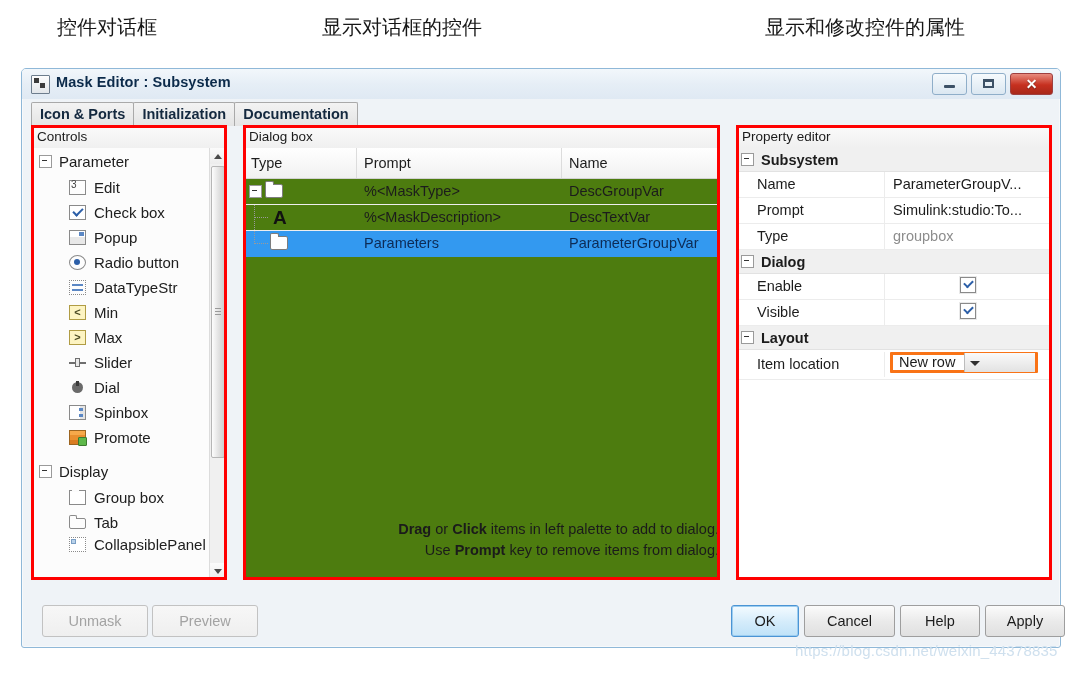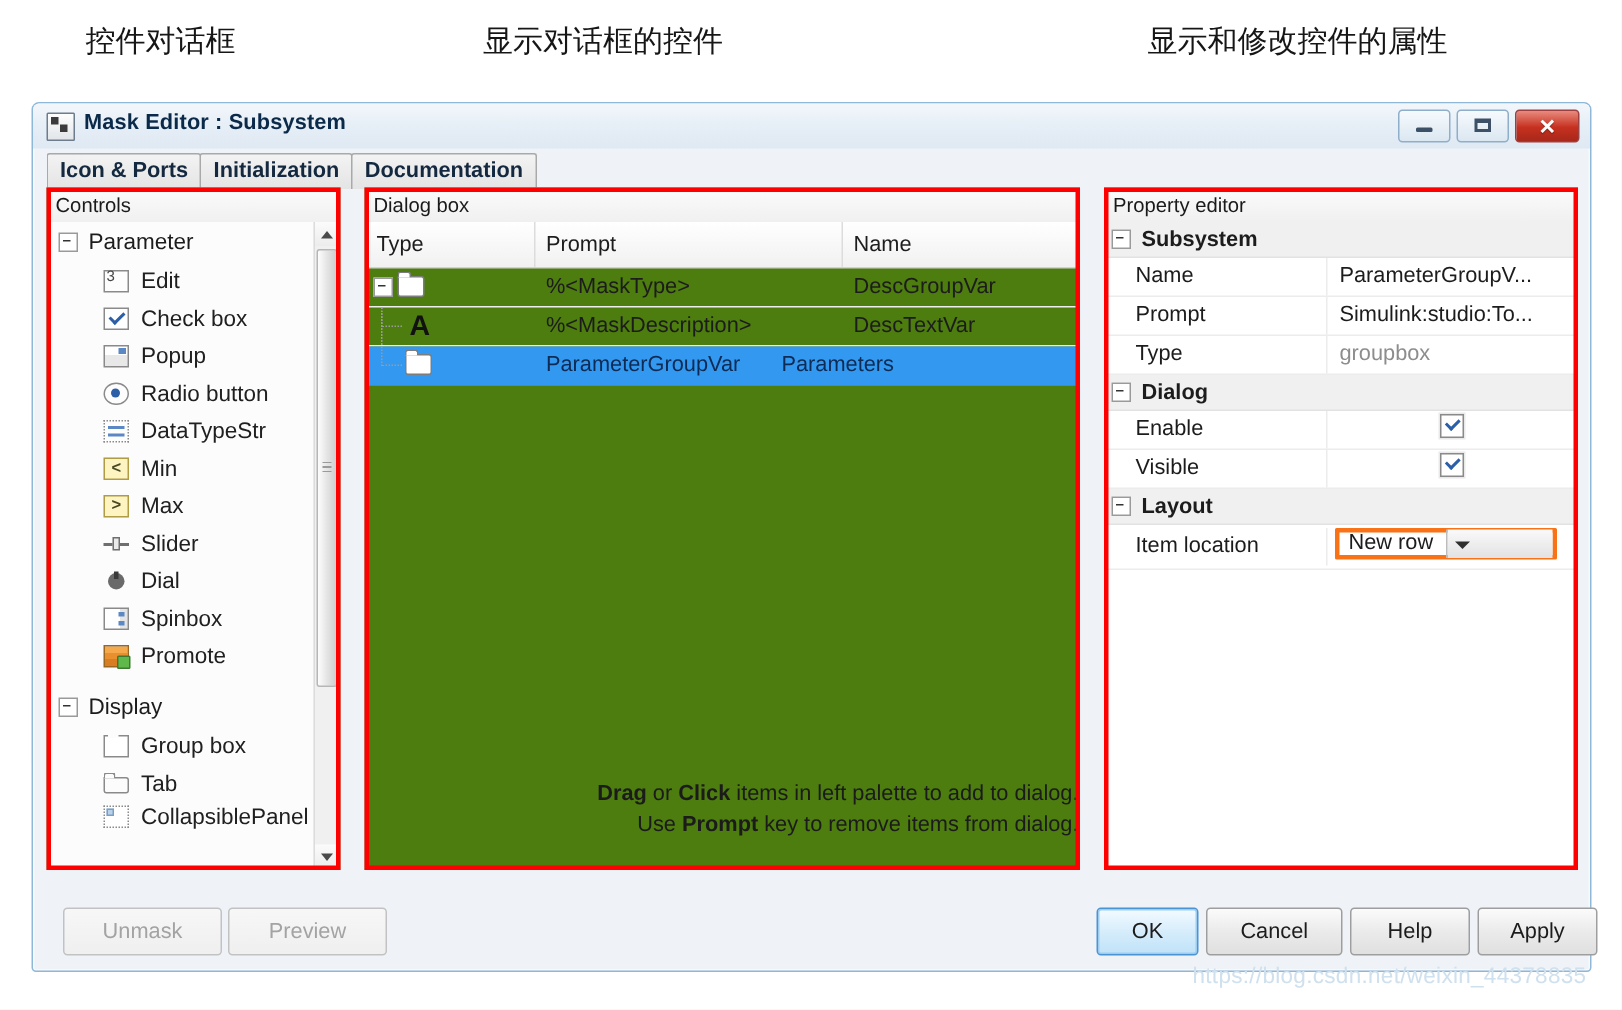--- a/index.html
+++ b/index.html
@@ -552,22 +552,22 @@
           </div>
           <div class="dlg-cell cell-prompt">%&lt;MaskDescription&gt;</div>
           <div class="dlg-cell cell-name">DescTextVar</div>
         </div>
 
         <div class="dlg-row selected">
           <div class="dlg-cell cell-type">
             <span class="tw-elbow"></span>
             <span class="tw-folder f-sel"></span>
           </div>
+          <div class="dlg-cell cell-prompt">Parameters</div>
           <div class="dlg-cell cell-name">ParameterGroupVar</div>
-          <div class="dlg-cell cell-prompt">Parameters</div>
         </div>
       </div>
 
       <div class="dlg-hint">
         <div><b>Drag</b><span> or </span><b>Click</b><span> items in left palette to add to dialog.</span></div>
         <div><span>Use </span><b>Prompt</b><span> key to remove items from dialog.</span></div>
       </div>
     </div>
 
     <div class="panel" id="property-panel">

